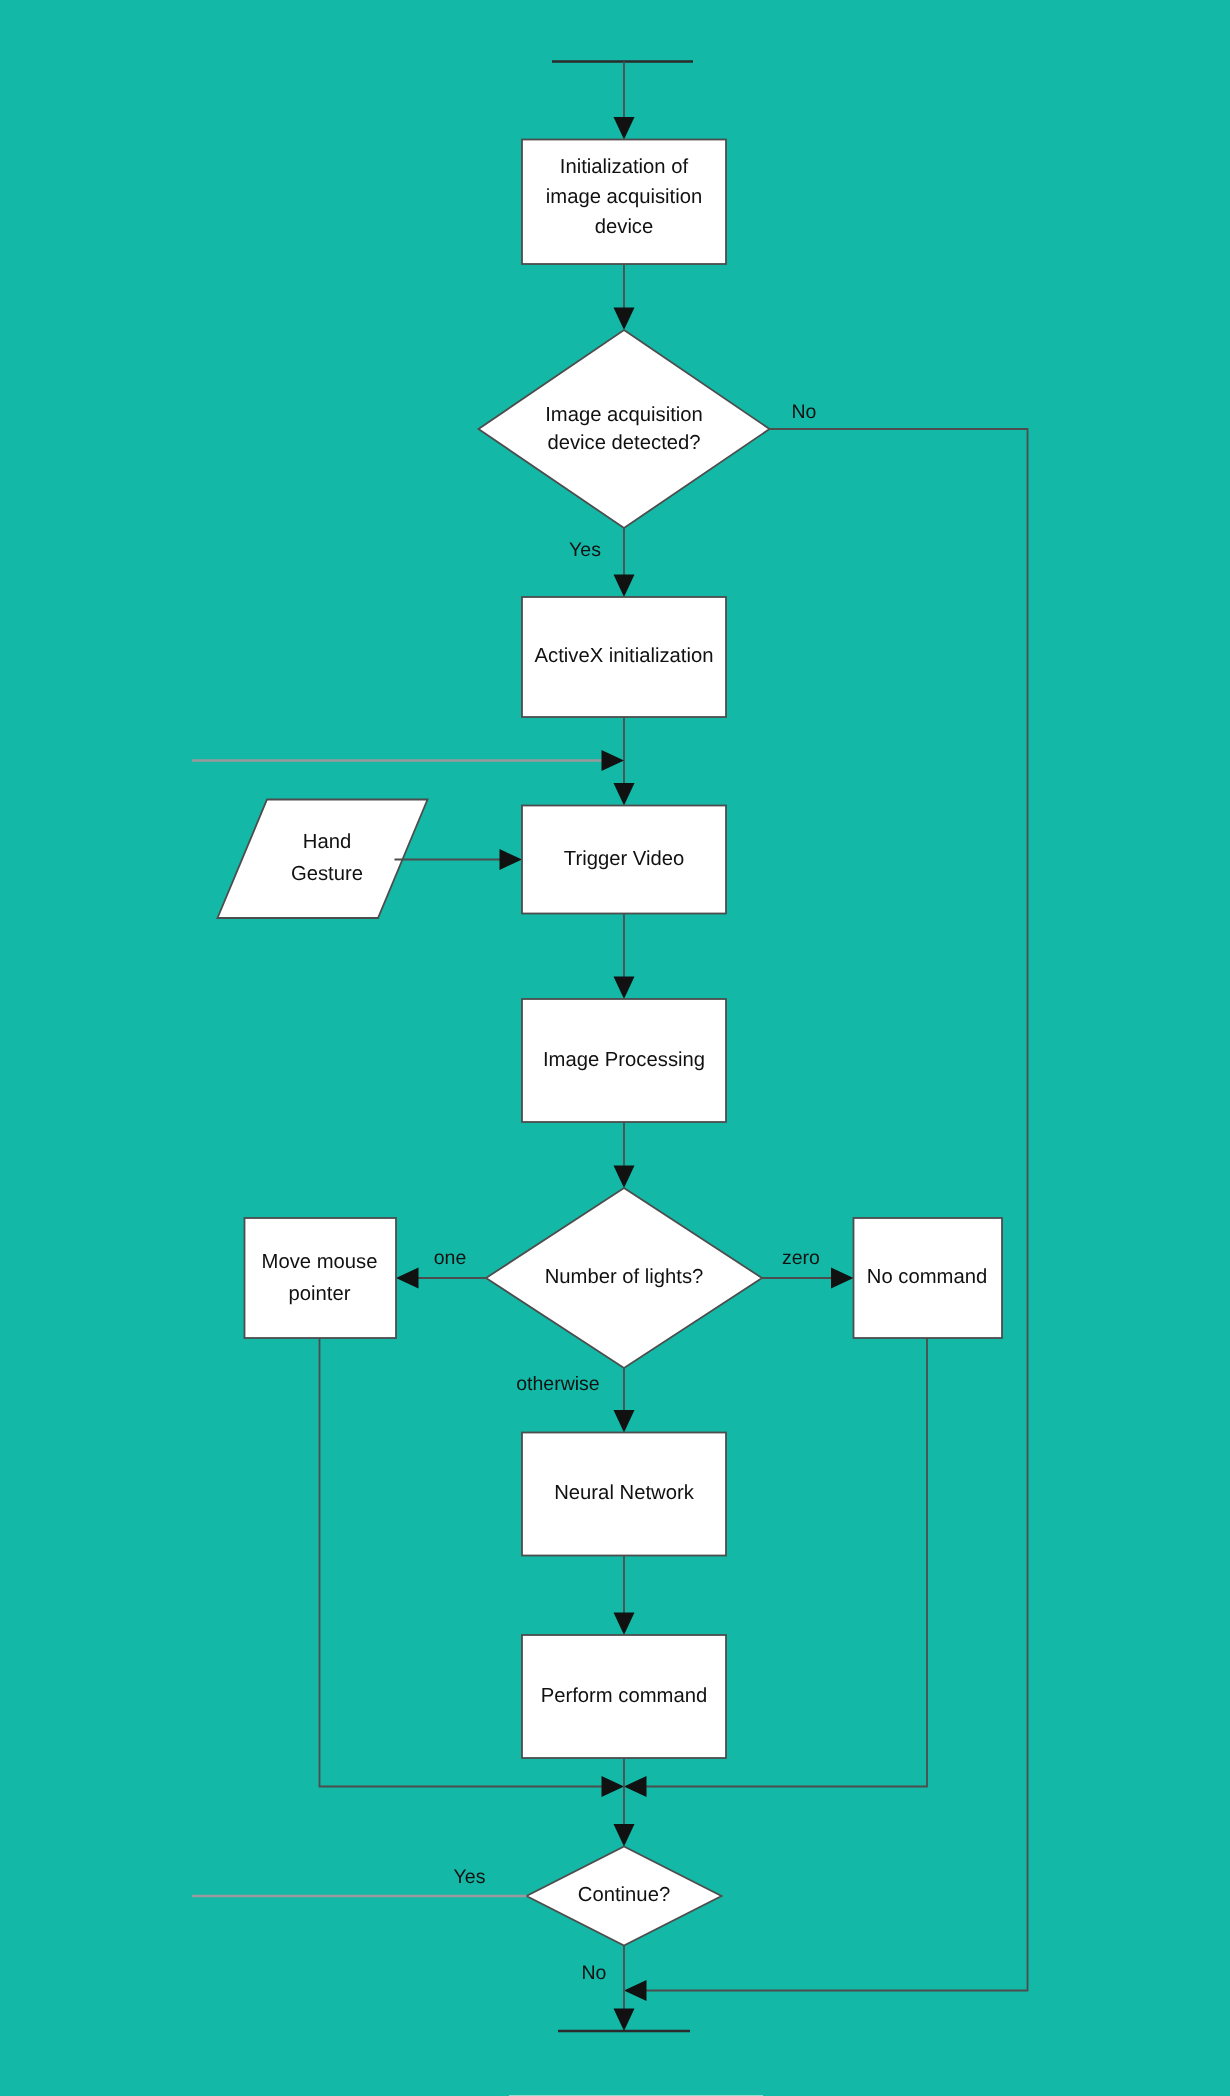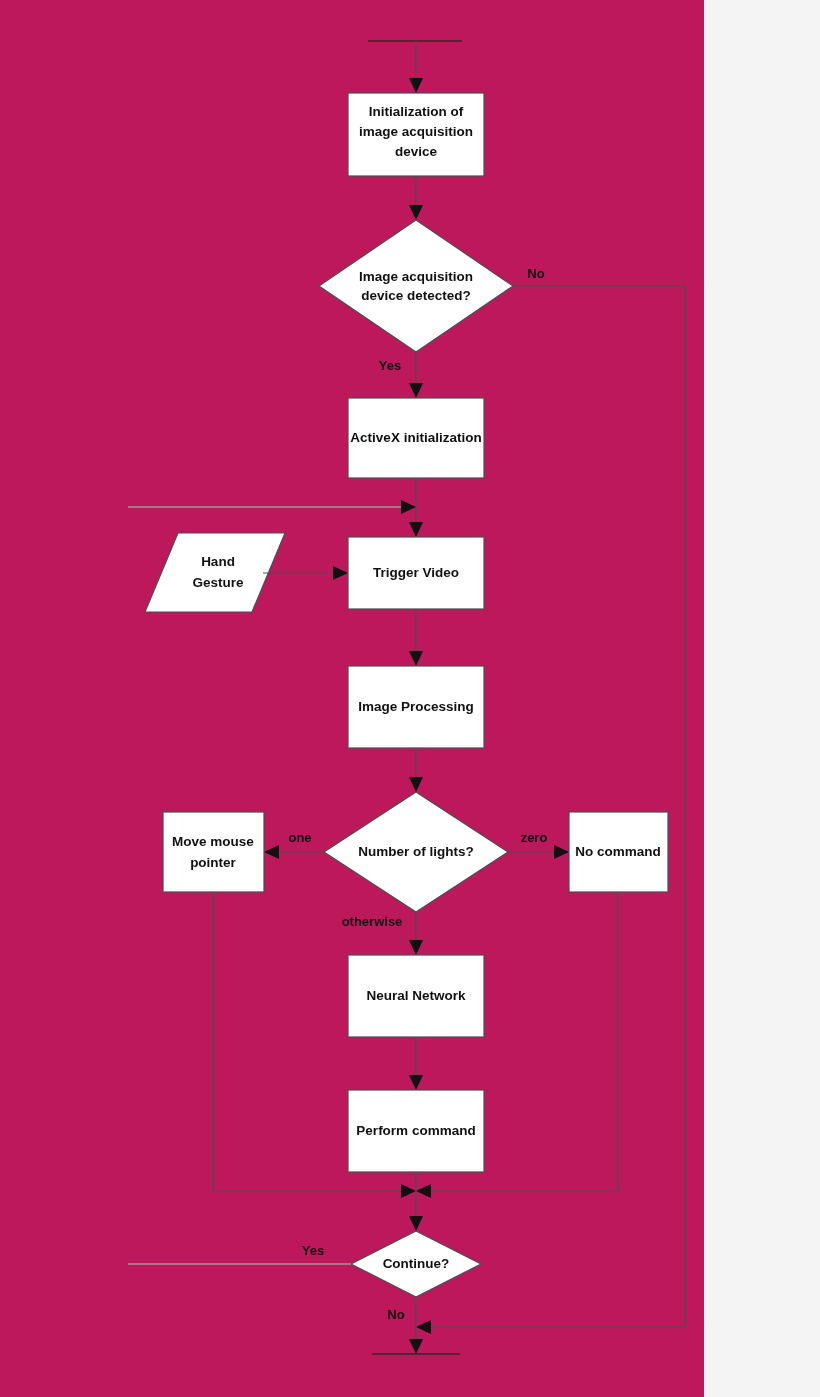--- a/index.html
+++ b/index.html
@@ -2,26 +2,25 @@
 <html><head>
 <meta charset="utf-8">
 <style>
   html, body {
     margin: 0;
     padding: 0;
     background: #f4f4f4;
   }
   #canvas {
     position: relative;
-    width: 704px;
+    width: 820px;
     height: 1397px;
-    background: #be185d;
+    background: #14b8a6;
     overflow: hidden;
     font-family: "Liberation Sans", sans-serif;
-    font-weight: bold;
   }
   svg.flow {
     position: absolute;
     left: 0;
     top: 0;
     width: 820px;
     height: 1397px;
   }
   .shape {
     fill: #ffffff;

